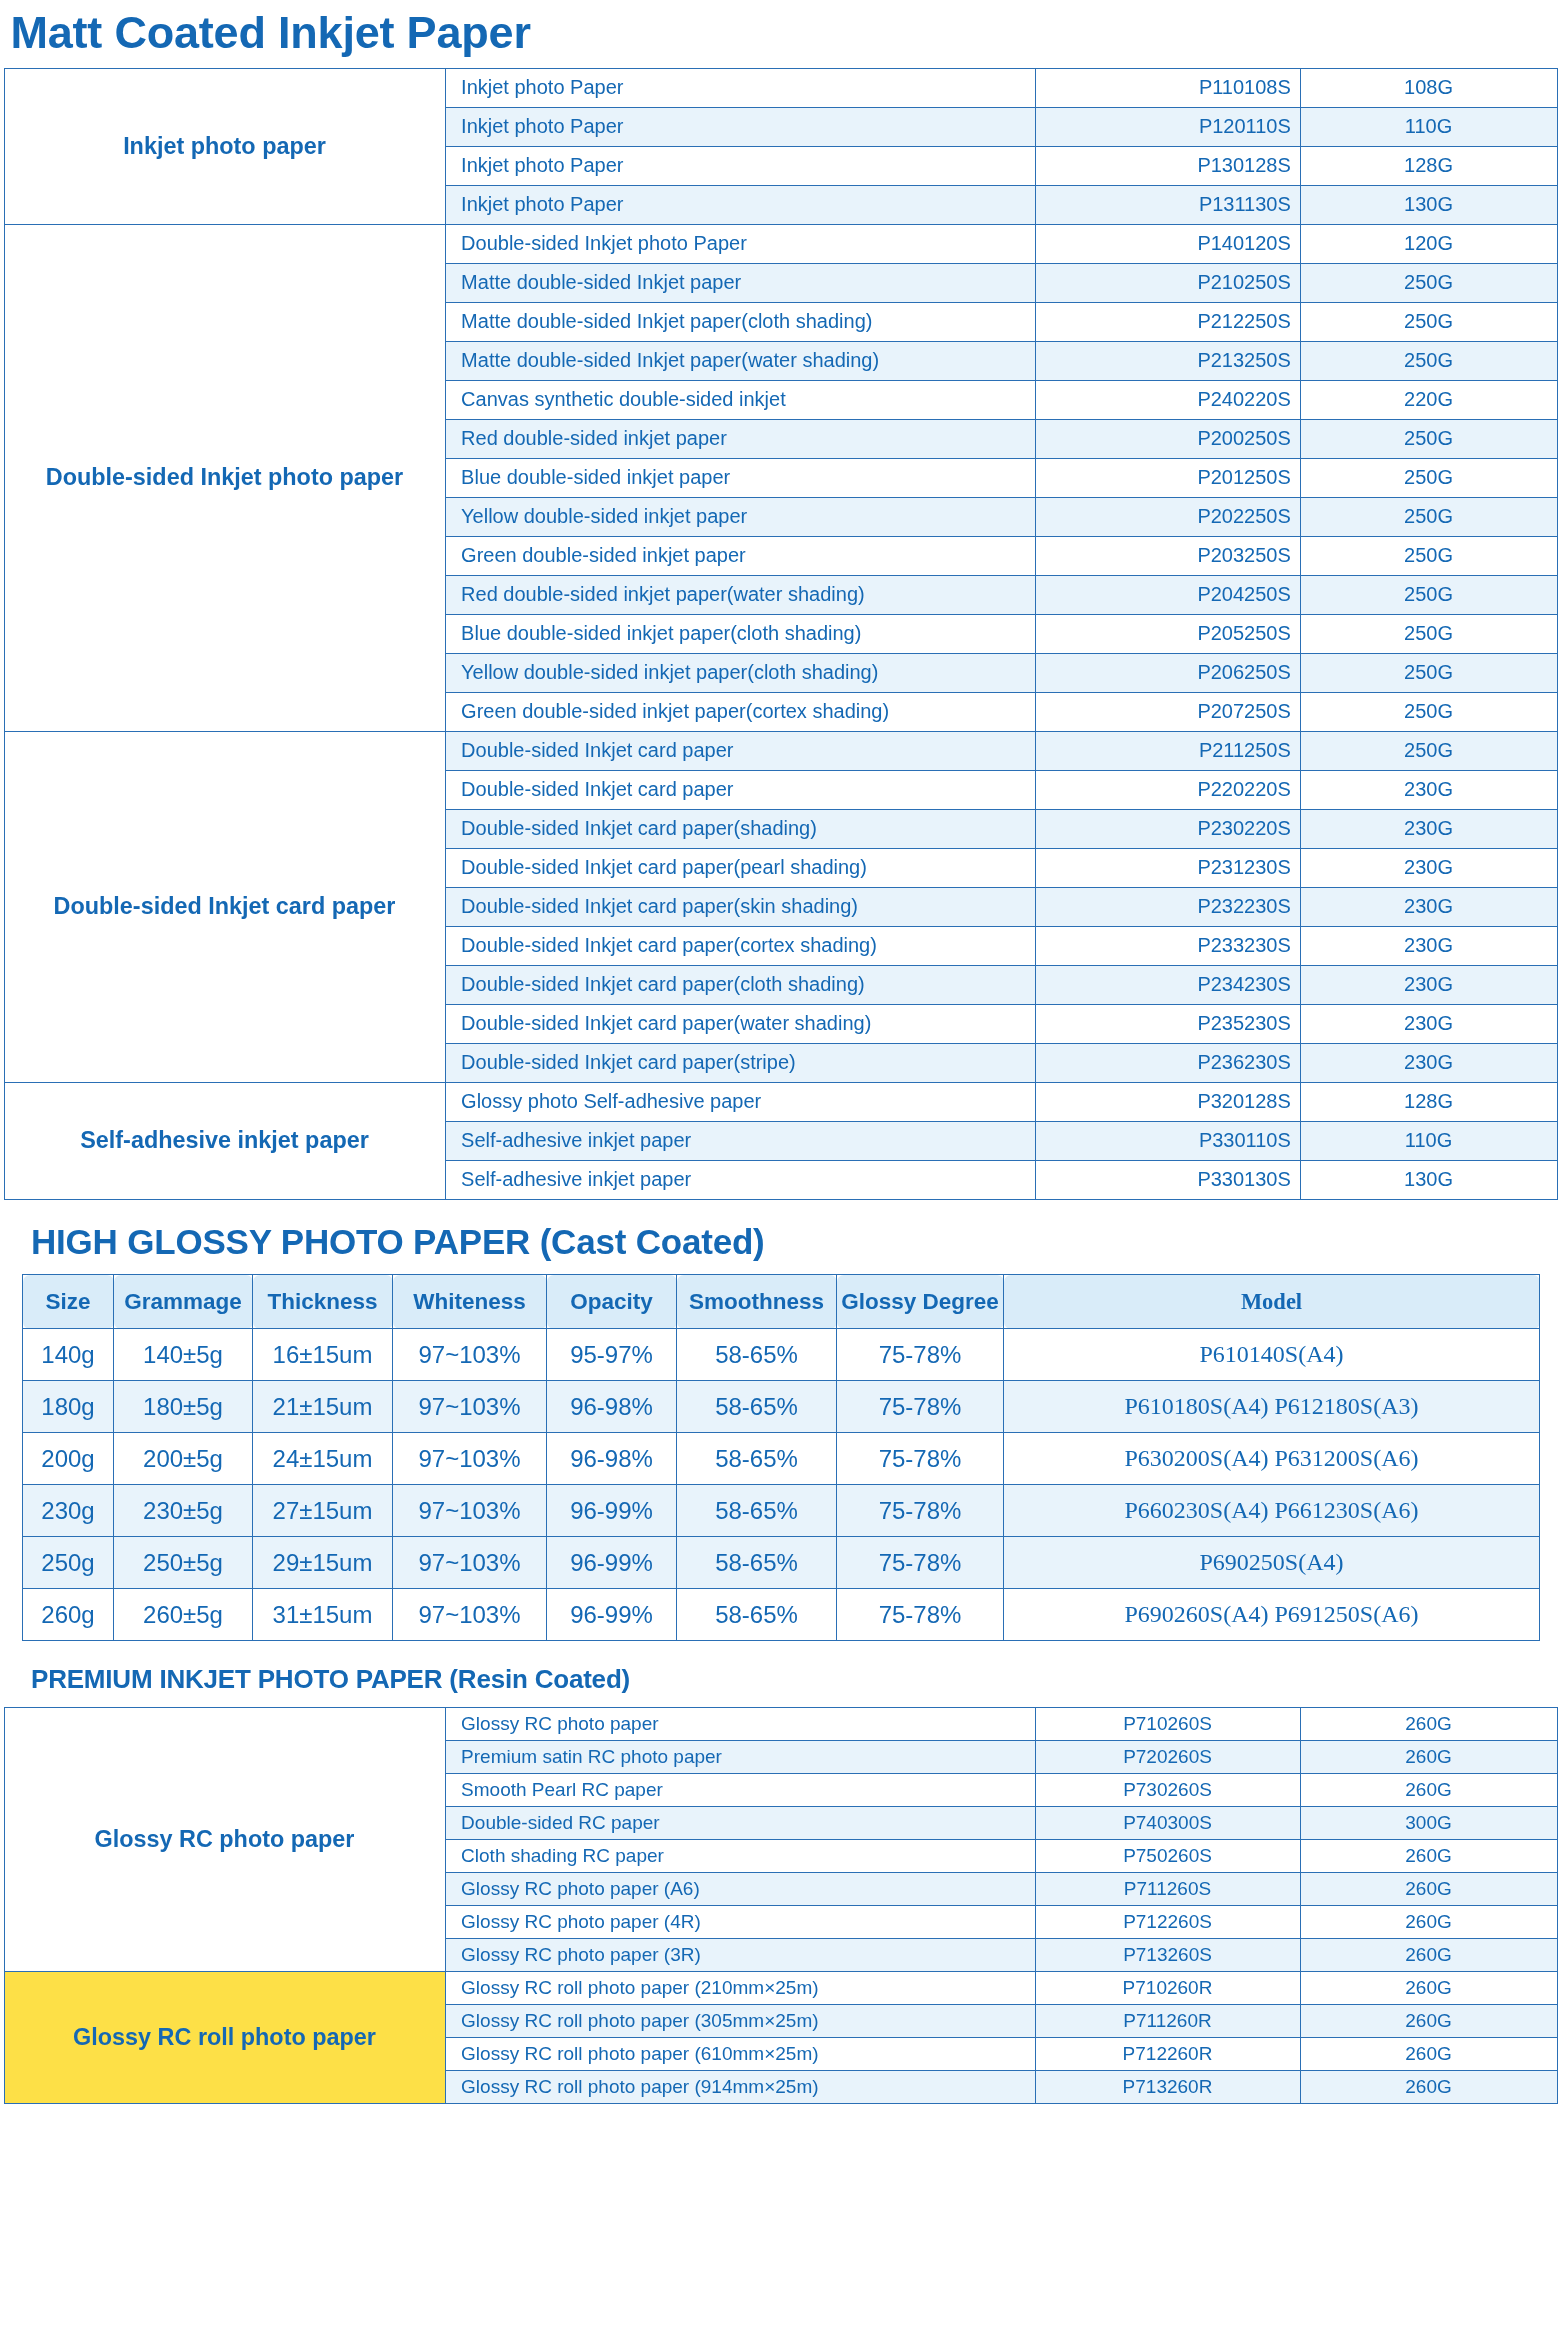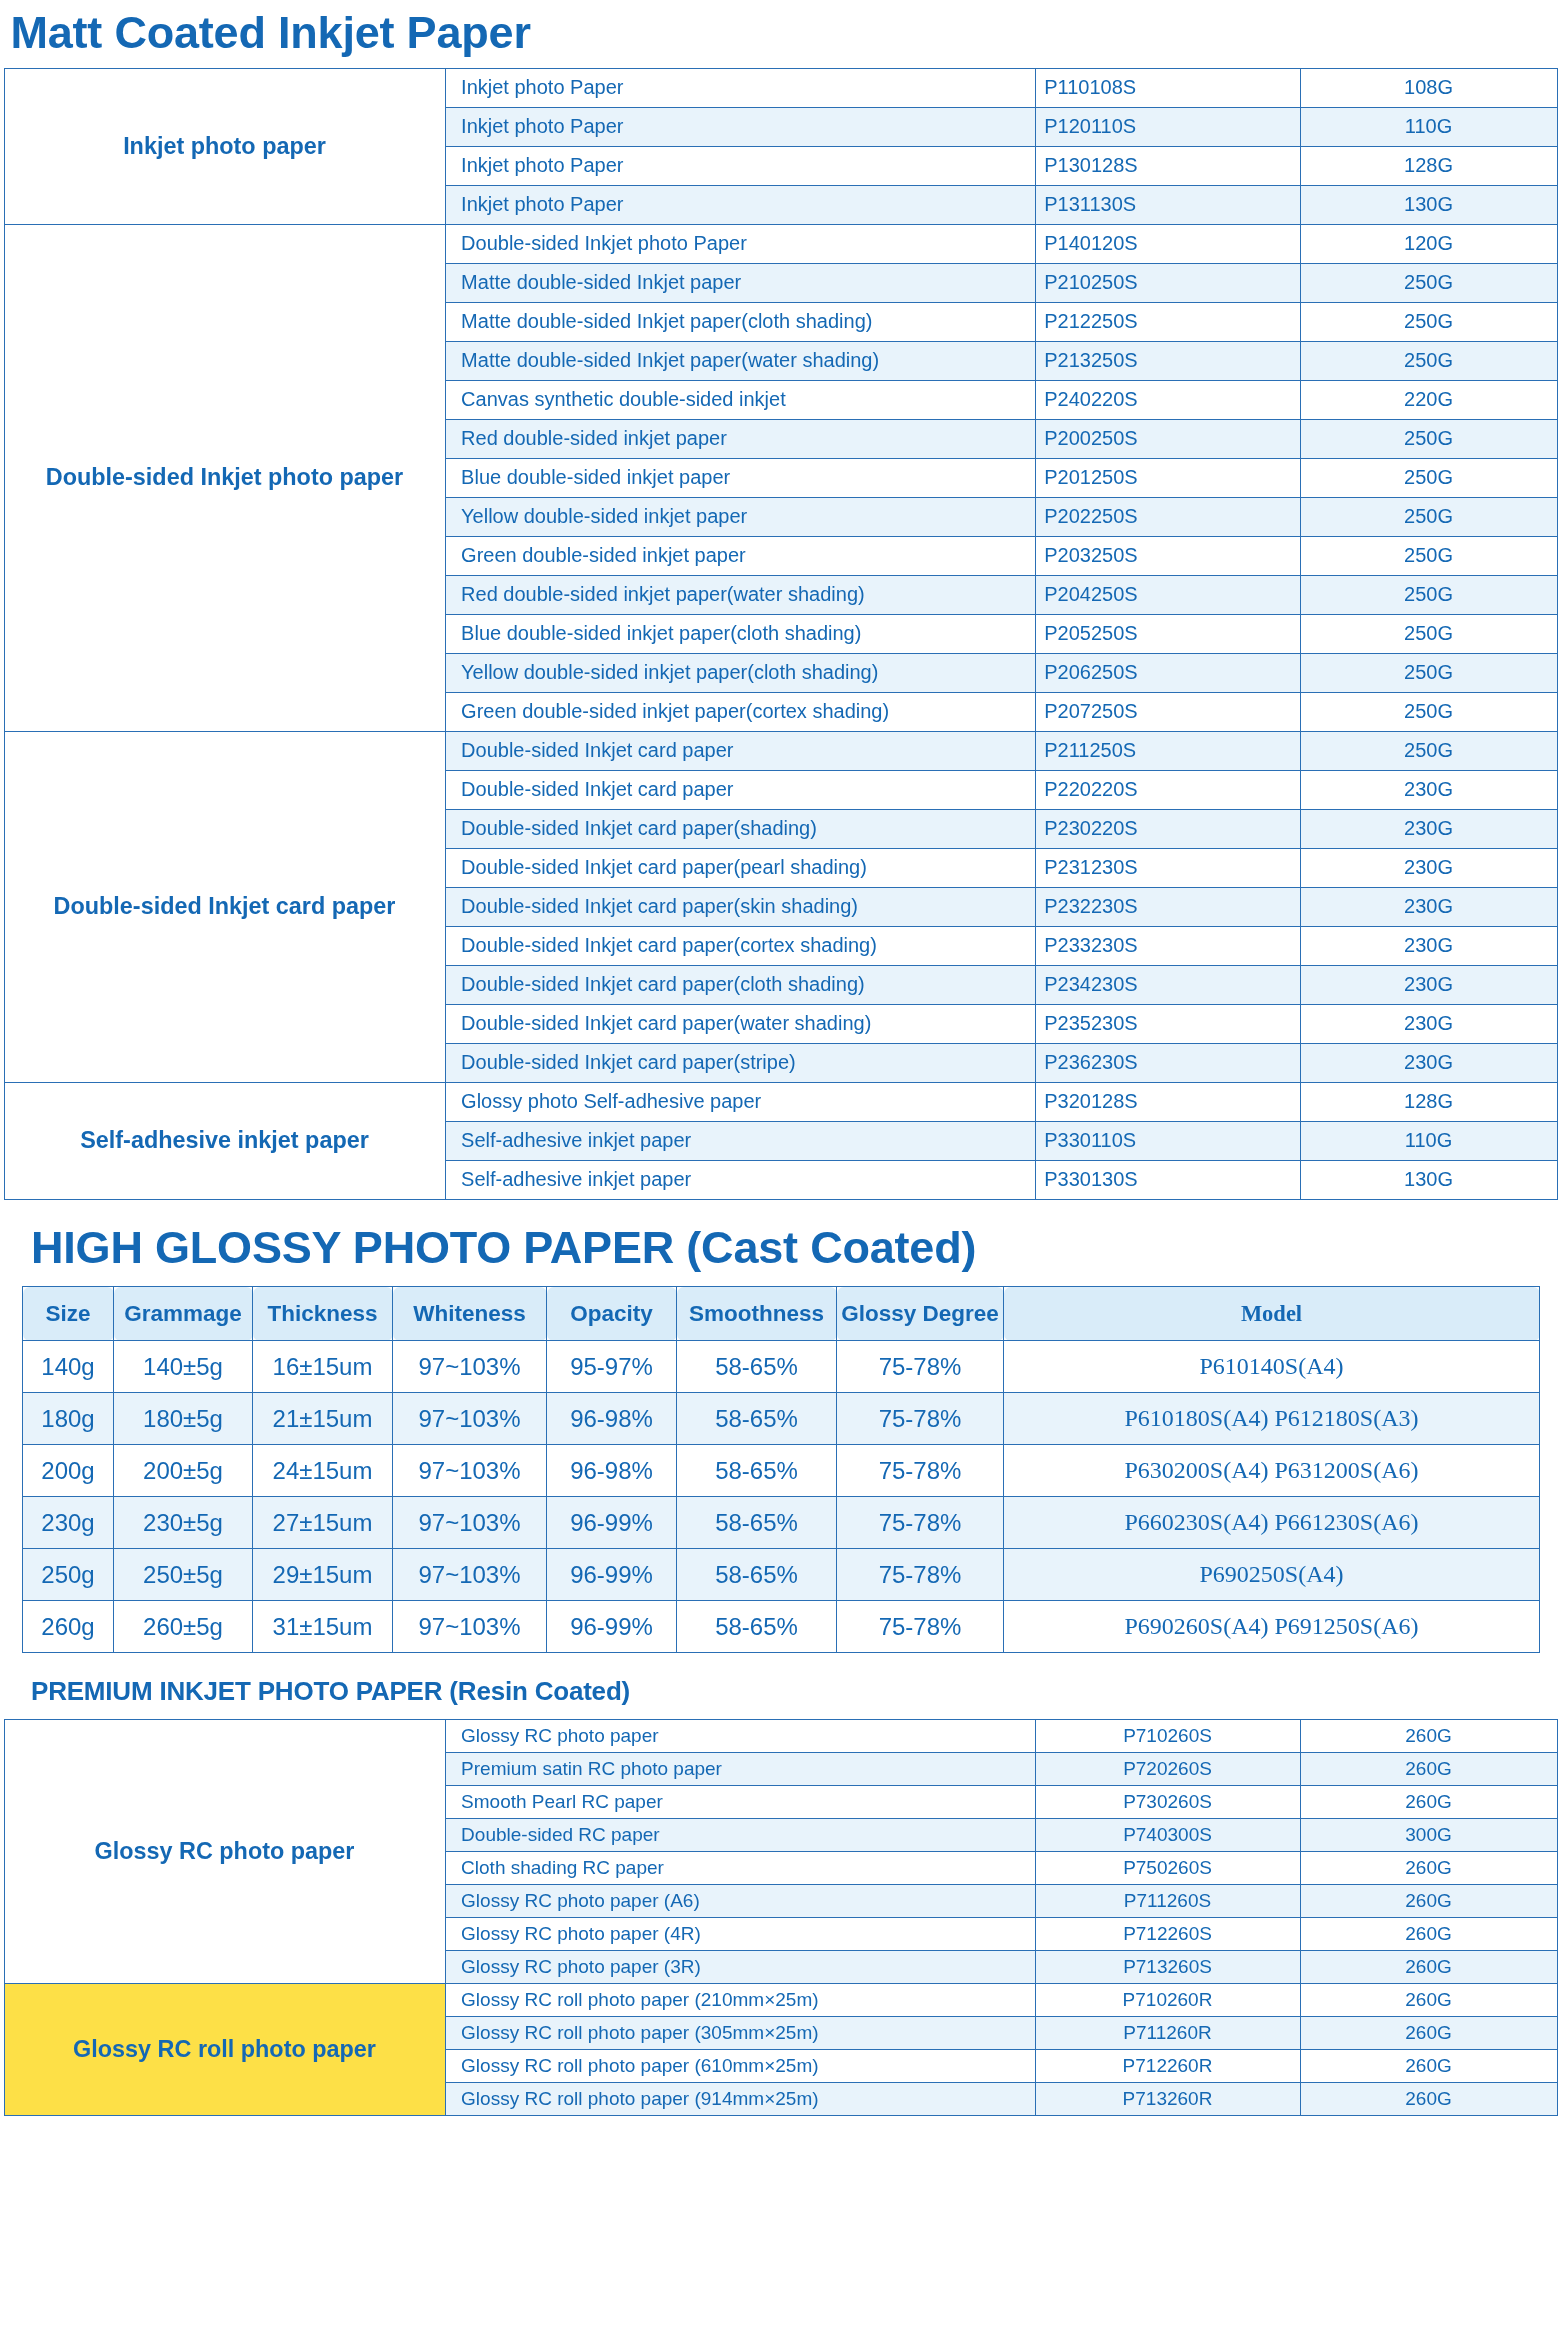--- a/index.html
+++ b/index.html
@@ -22,21 +22,21 @@
   .section-title {
     color: #1468b4;
     font-weight: bold;
     letter-spacing: -0.2px;
   }
   .title-1 {
     font-size: 45px;
     padding: 7px 0 8.7px 10.4px;
   }
   .title-2 {
-    font-size: 45px;
+    font-size: 35px;
     padding: 22.5px 0 12px 31px;
   }
   .title-3 {
     font-size: 26px;
     padding: 22.5px 0 12px 31px;
   }
 
   
   table {
     border-collapse: collapse;
@@ -60,21 +60,21 @@
   .grouped .cat {
     font-weight: bold;
     font-size: 23.4px;
     text-align: center;
     vertical-align: middle;
     white-space: normal;
     line-height: 1.25;
     width: 441px;
   }
   .grouped .name { width: 590px; padding-left: 15.6px; }
-  .grouped .model { width: 265px; text-align: left; }
+  .grouped .model { width: 265px; text-align: right; }
   .grouped .gram { text-align: center; }
   .zebra { background: #e8f3fb; }
   .plain { background: #ffffff; }
 
   
   .spec {
     width: calc(100% - 43px);
     margin: 0 22px;
   }
   .spec th {

